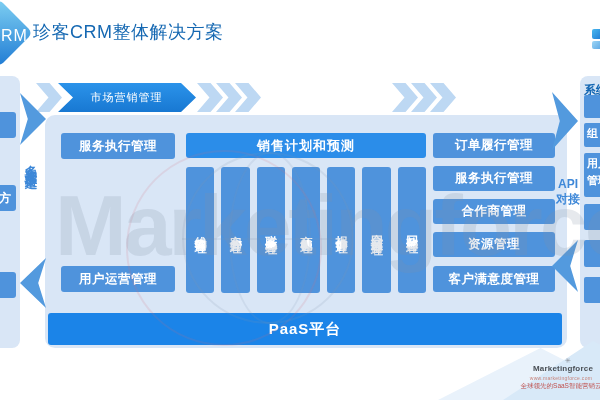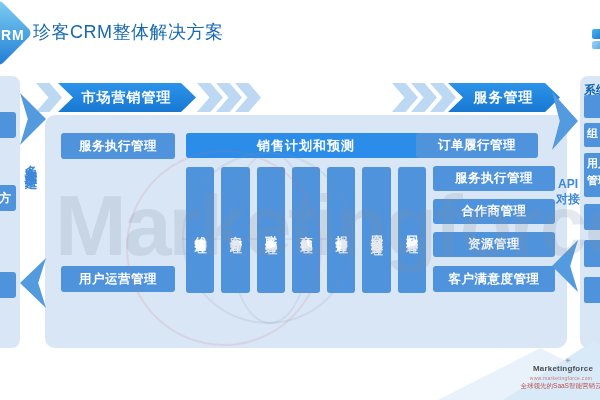--- a/index.html
+++ b/index.html
@@ -2,30 +2,30 @@
 <html><head>
 <meta charset="utf-8">
 <style>
   html,body{margin:0;padding:0;}
   .stage{position:relative;width:600px;height:400px;background:#ffffff;overflow:hidden;
          font-family:"Liberation Sans",sans-serif;}
 
   
   .logo-diamond{position:absolute;left:-25px;top:9px;width:48px;height:48px;
     background:linear-gradient(135deg,#7fd0f2,#1f7bd4);transform:rotate(45deg);border-radius:6px;}
-  .logo-txt{position:absolute;left:1px;top:27px;color:#fff;font-weight:bold;font-size:14px;letter-spacing:1px;}
+  .logo-txt{position:absolute;left:1px;top:27px;color:#fff;font-weight:normal;font-size:16px;letter-spacing:1px;}
   .page-title{position:absolute;left:33px;top:20px;font-size:18px;font-weight:normal;color:#1568b2;letter-spacing:.5px;}
   .tr-frag{position:absolute;left:592px;top:29px;width:10px;height:10px;border-radius:2px;
     background:linear-gradient(135deg,#49b8ef,#1f7bd4);}
   .tr-frag2{position:absolute;left:592px;top:41px;width:10px;height:8px;border-radius:2px;
     background:linear-gradient(135deg,#9ed6f5,#5aa6e4);}
 
   
   .stage-banner{position:absolute;top:83px;height:29px;display:flex;align-items:center;justify-content:center;
-    background:linear-gradient(#2b93ea,#1878d2);color:#fff;font-weight:bold;font-size:14px;
+    background:linear-gradient(#2b93ea,#1878d2);color:#fff;font-weight:normal;font-size:11px;
     padding-left:16px;padding-right:17px;box-sizing:border-box;letter-spacing:1px;
     clip-path:polygon(0 0,calc(100% - 15px) 0,100% 50%,calc(100% - 15px) 100%,0 100%,15px 50%);}
   .chev{position:absolute;top:83px;width:26px;height:29px;background:#bdd8f3;
     clip-path:polygon(0 0,52% 0,100% 50%,52% 100%,0 100%,48% 50%);}
 
   
   .main-panel{position:absolute;left:45px;top:115px;width:522px;height:233px;background:#d9e6f6;border-radius:10px;}
   .side-panel{position:absolute;top:76px;height:272px;background:#d9e6f6;}
   .side-panel.left{left:-10px;width:30px;border-radius:8px;}
   .side-panel.right{left:580px;width:24px;border-radius:8px 0 0 8px;}
@@ -94,44 +94,42 @@
   <div class="chev" style="left:36px"></div>
   <div class="stage-banner" style="left:58px;width:138px">
     <span>市场营销管理</span>
   </div>
   <div class="chev" style="left:197px"></div>
   <div class="chev" style="left:216px"></div>
   <div class="chev" style="left:235px"></div>
   <div class="chev" style="left:392px"></div>
   <div class="chev" style="left:411px"></div>
   <div class="chev" style="left:430px"></div>
-  <div class="stage-banner" style="left:448px;width:112px">
-    <span>服务管理</span>
-  </div>
 
   <div class="mbox" style="left:61px;top:133px;width:114px;height:26px">服务执行管理</div>
   <div class="mbox" style="left:61px;top:266px;width:114px;height:26px">用户运营管理</div>
 
   <div class="plan-bar">销售计划和预测</div>
   <div class="pillars">
     <div class="pillar">线索管理</div>
     <div class="pillar">客户管理</div>
     <div class="pillar">联系人管理</div>
     <div class="pillar">商机管理</div>
     <div class="pillar">报价管理</div>
     <div class="pillar">合同订单管理</div>
     <div class="pillar">回款管理</div>
   </div>
 
-  <div class="mbox" style="left:416px;top:133px;width:122px;height:25px">订单履行管理</div>
+  <div class="mbox" style="left:433px;top:133px;width:122px;height:25px">订单履行管理</div>
   <div class="mbox" style="left:433px;top:199px;width:122px;height:25px">合作商管理</div>
   <div class="mbox" style="left:433px;top:166px;width:122px;height:25px">服务执行管理</div>
   <div class="mbox" style="left:433px;top:232px;width:122px;height:25px">资源管理</div>
   <div class="mbox" style="left:433px;top:266px;width:122px;height:26px">客户满意度管理</div>
 
+  <div class="paas-bar">PaaS平台</div>
 
   <div class="arrow-r" style="left:20px;top:93px;width:26px;height:52px"></div>
   <div class="vside-label" style="left:22px;top:155px">多客户端多渠道</div>
   <div class="arrow-l" style="left:20px;top:258px;width:26px;height:50px"></div>
   <div class="lp-box" style="top:112px"></div>
   <div class="lp-box" style="top:185px">方</div>
   <div class="lp-box" style="top:272px"></div>
 
   <div class="arrow-r" style="left:552px;top:92px;width:26px;height:58px"></div>
   <div class="api-label">

